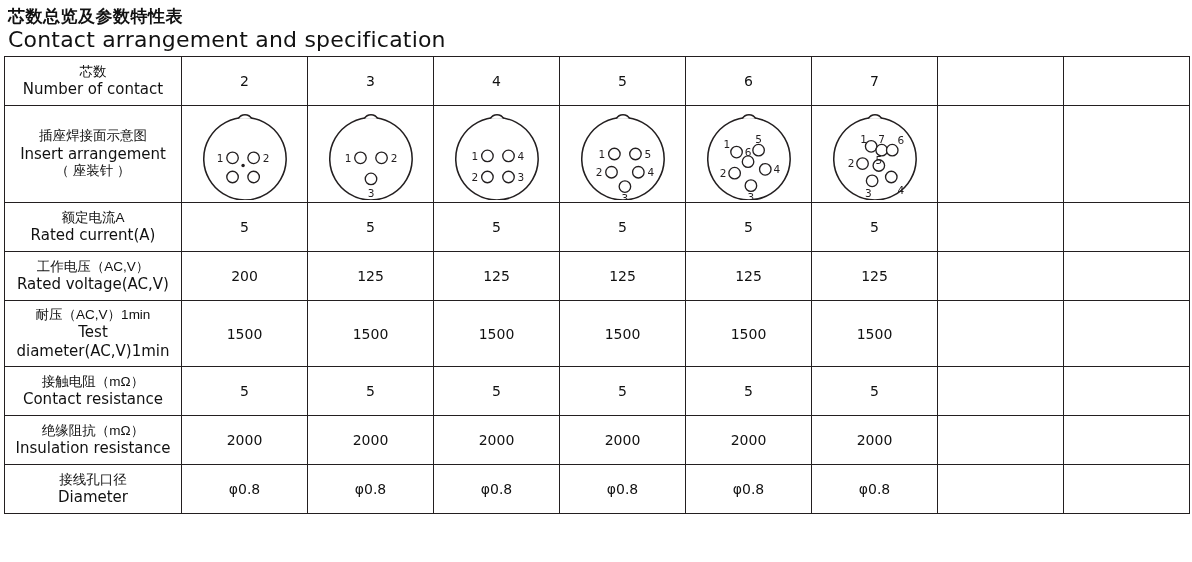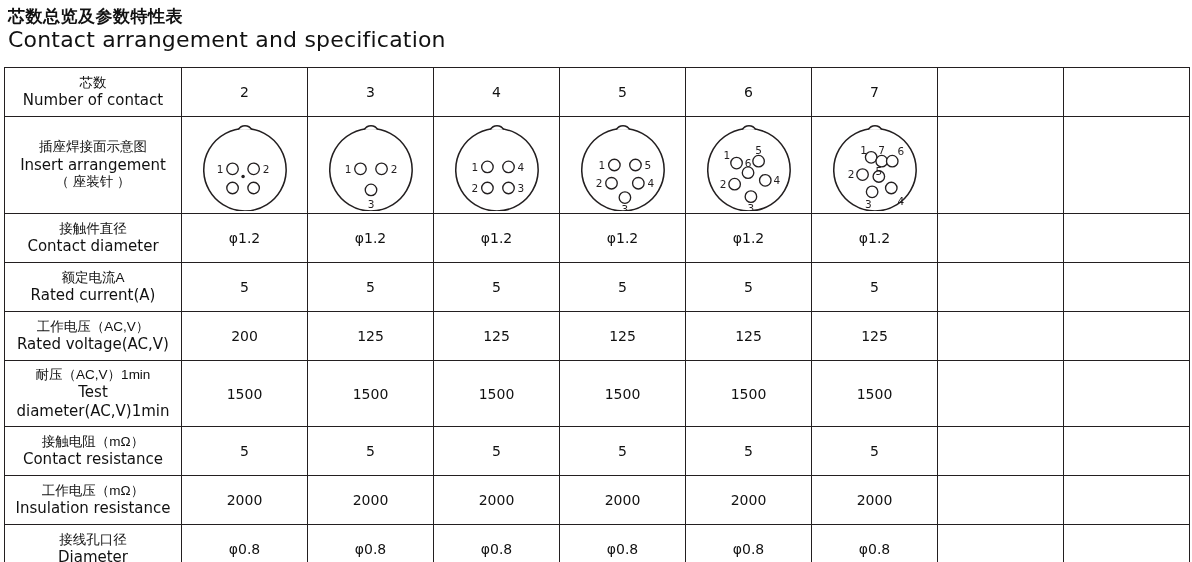--- a/index.html
+++ b/index.html
@@ -16,21 +16,21 @@
   }
   .page {
     position: relative;
     width: 1192px;
     height: 562px;
     box-sizing: border-box;
     padding: 6px 4px 0 4px;
   }
   .title-block {
     padding-left: 4px;
-    margin-bottom: 15px;
+    margin-bottom: 4px;
   }
   .title-cn {
     font-size: 17px;
     font-weight: bold;
     line-height: 22px;
     letter-spacing: 0.5px;
     color: #111;
   }
   .title-en {
     font-size: 22px;
@@ -240,36 +240,20 @@
                 <text x="46" y="93" text-anchor="middle" font-size="11" font-family="&quot;DejaVu Sans&quot;, sans-serif" fill="#231f20">3</text>
                 <circle cx="70" cy="72" r="6" fill="#ffffff" stroke="#231f20" stroke-width="1.4"></circle>
                 <text x="80" y="90" text-anchor="middle" font-size="11" font-family="&quot;DejaVu Sans&quot;, sans-serif" fill="#231f20">4</text>
               </svg>
             </div>
         </td>
         <td></td>
         <td></td>
       </tr>
 
-      <tr class="row-std">
-        <td>
-          <div class="lbl">
-            <span class="cn">接触件直径</span>
-            <span class="en">Contact diameter</span>
-          </div>
-        </td>
-        <td class="val">φ1.2</td>
-        <td class="val">φ1.2</td>
-        <td class="val">φ1.2</td>
-        <td class="val">φ1.2</td>
-        <td class="val">φ1.2</td>
-        <td class="val">φ1.2</td>
-        <td></td>
-        <td></td>
-      </tr>
 
       <tr class="row-std">
         <td>
           <div class="lbl">
             <span class="cn">额定电流A</span>
             <span class="en">Rated current(A)</span>
           </div>
         </td>
         <td class="val">5</td>
         <td class="val">5</td>
@@ -328,21 +312,21 @@
         <td class="val">5</td>
         <td class="val">5</td>
         <td class="val">5</td>
         <td></td>
         <td></td>
       </tr>
 
       <tr class="row-std">
         <td>
           <div class="lbl">
-            <span class="cn">工作电压（mΩ）</span>
+            <span class="cn">绝缘阻抗（mΩ）</span>
             <span class="en">Insulation resistance</span>
           </div>
         </td>
         <td class="val">2000</td>
         <td class="val">2000</td>
         <td class="val">2000</td>
         <td class="val">2000</td>
         <td class="val">2000</td>
         <td class="val">2000</td>
         <td></td>

